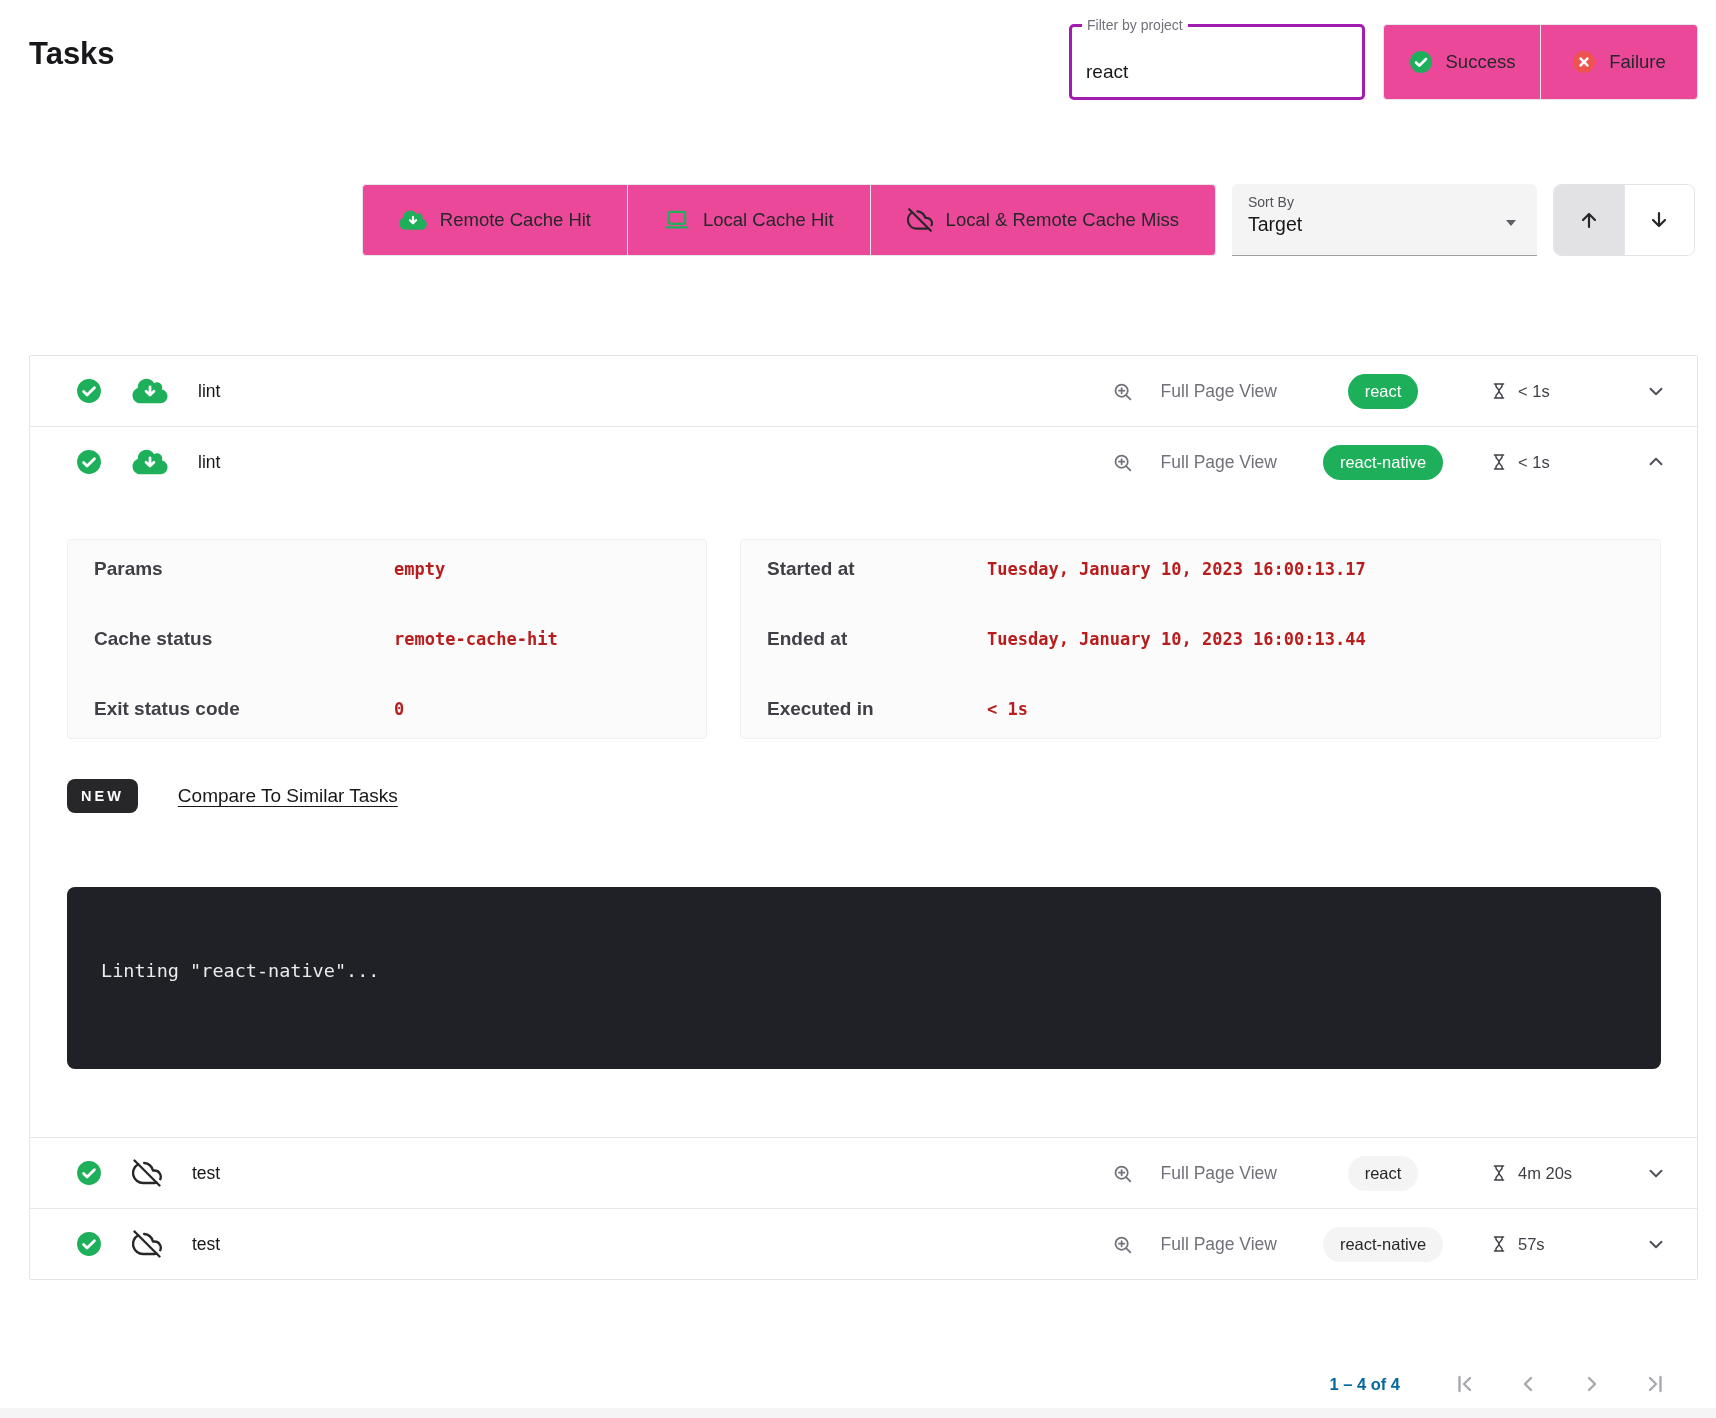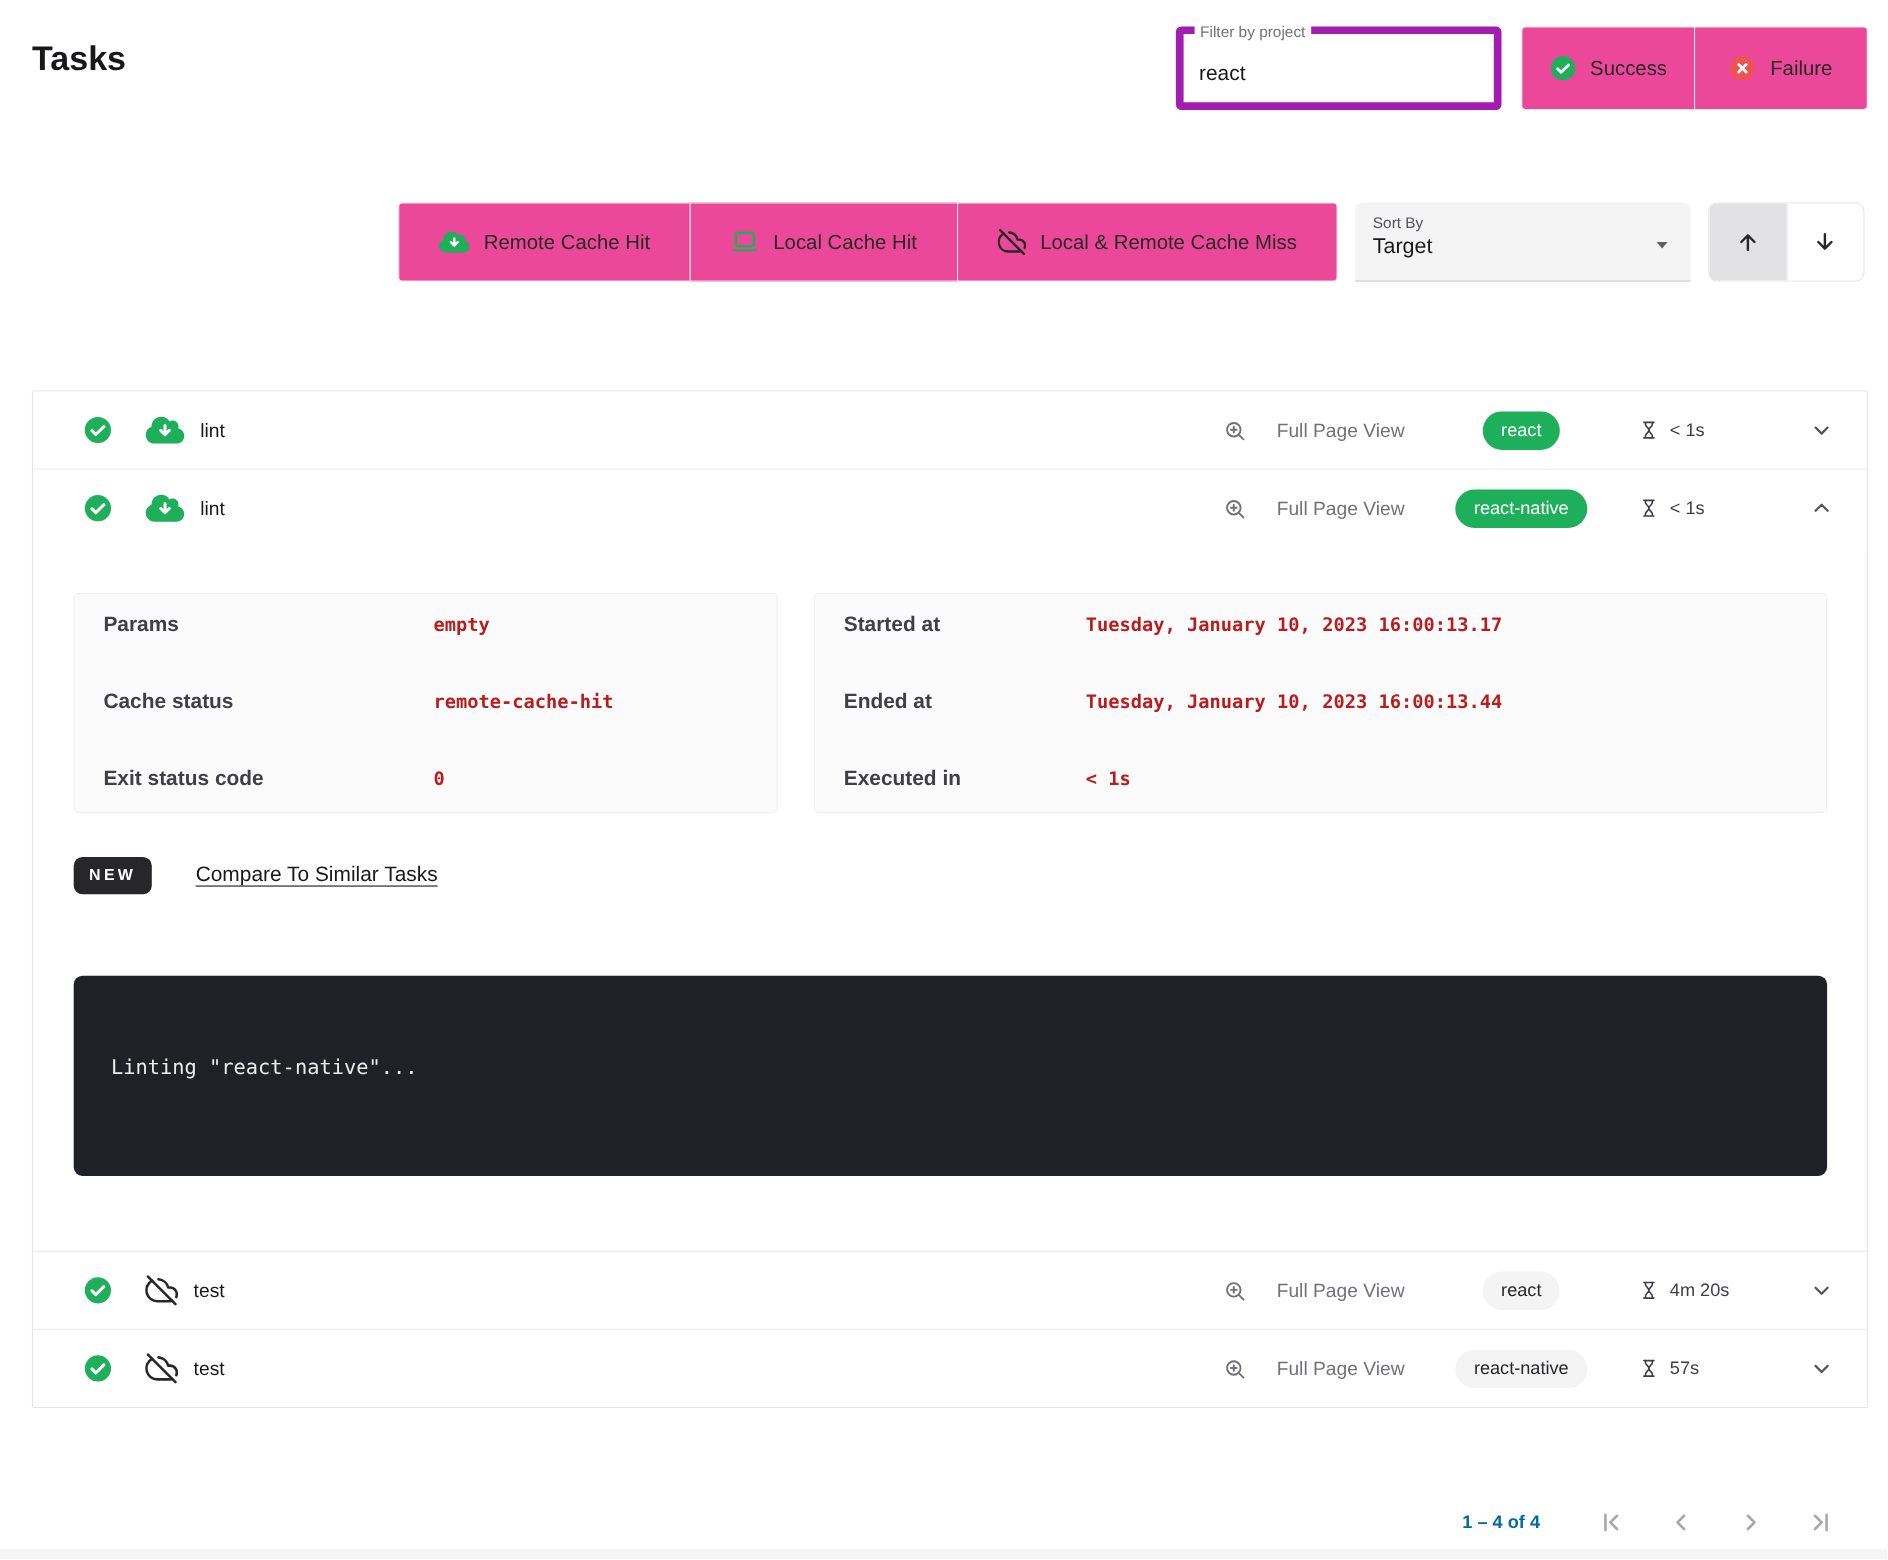--- a/index.html
+++ b/index.html
@@ -5,21 +5,21 @@
   * { margin:0; padding:0; box-sizing:border-box; }
   html,body { background:#ffffff; }
   .page {
     position:relative; width:1716px; height:1418px; overflow:hidden;
     background:#fff; font-family:"Liberation Sans", sans-serif; color:#18181b;
   }
   
   .page-title { position:absolute; left:29px; top:36px; font-size:31px; font-weight:700; color:#18181b; }
   .project-filter {
     position:absolute; left:1069px; top:24px; width:296px; height:76px;
-    border:7px solid #a21caf; border-radius:5px; background:#fff;
+    border:3px solid #a21caf; border-radius:5px; background:#fff;
     display:flex; align-items:flex-end; padding:0 14px 14px;
   }
   .field-label {
     position:absolute; top:-10px; left:10px; background:#fff; padding:0 5px;
     font-size:14px; color:#71717a;
   }
   .project-filter input {
     border:none; outline:none; width:100%; font-size:19px; color:#18181b;
     font-family:"Liberation Sans", sans-serif; background:transparent;
   }
@@ -57,21 +57,21 @@
   
   .task-list {
     position:absolute; left:29px; top:355px; width:1669px;
     border:1px solid #e4e4e7; border-radius:2px; background:#fff;
   }
   .task-block + .task-block { border-top:1px solid #e8e8e9; }
   .task-row {
     height:70px; display:flex; align-items:center;
     padding:0 30px 0 46px; cursor:pointer; background:#fff;
   }
-  .task-name { margin-left:14px; font-size:17.5px; color:#18181b; }
+  .task-name { margin-left:30px; font-size:17.5px; color:#18181b; }
   .cache-cell { margin-left:30px; display:flex; align-items:center; }
   .row-right { margin-left:auto; display:flex; align-items:center; }
   .fpv { display:flex; align-items:center; gap:28px; color:#71717a; font-size:17.5px; cursor:pointer; }
   .badge-cell { min-width:160px; display:flex; justify-content:center; margin:0 26px; }
   .badge { border-radius:999px; padding:8px 17px; font-size:16.5px; white-space:nowrap; }
   .badge-green { background:#1eaf5a; color:#fff; }
   .badge-gray { background:#f4f4f5; color:#27272a; }
   .time-cell { min-width:112px; display:flex; align-items:center; gap:9px; color:#3f3f46; font-size:16.5px; }
   .chev-cell { margin-left:44px; display:flex; align-items:center; }
   

